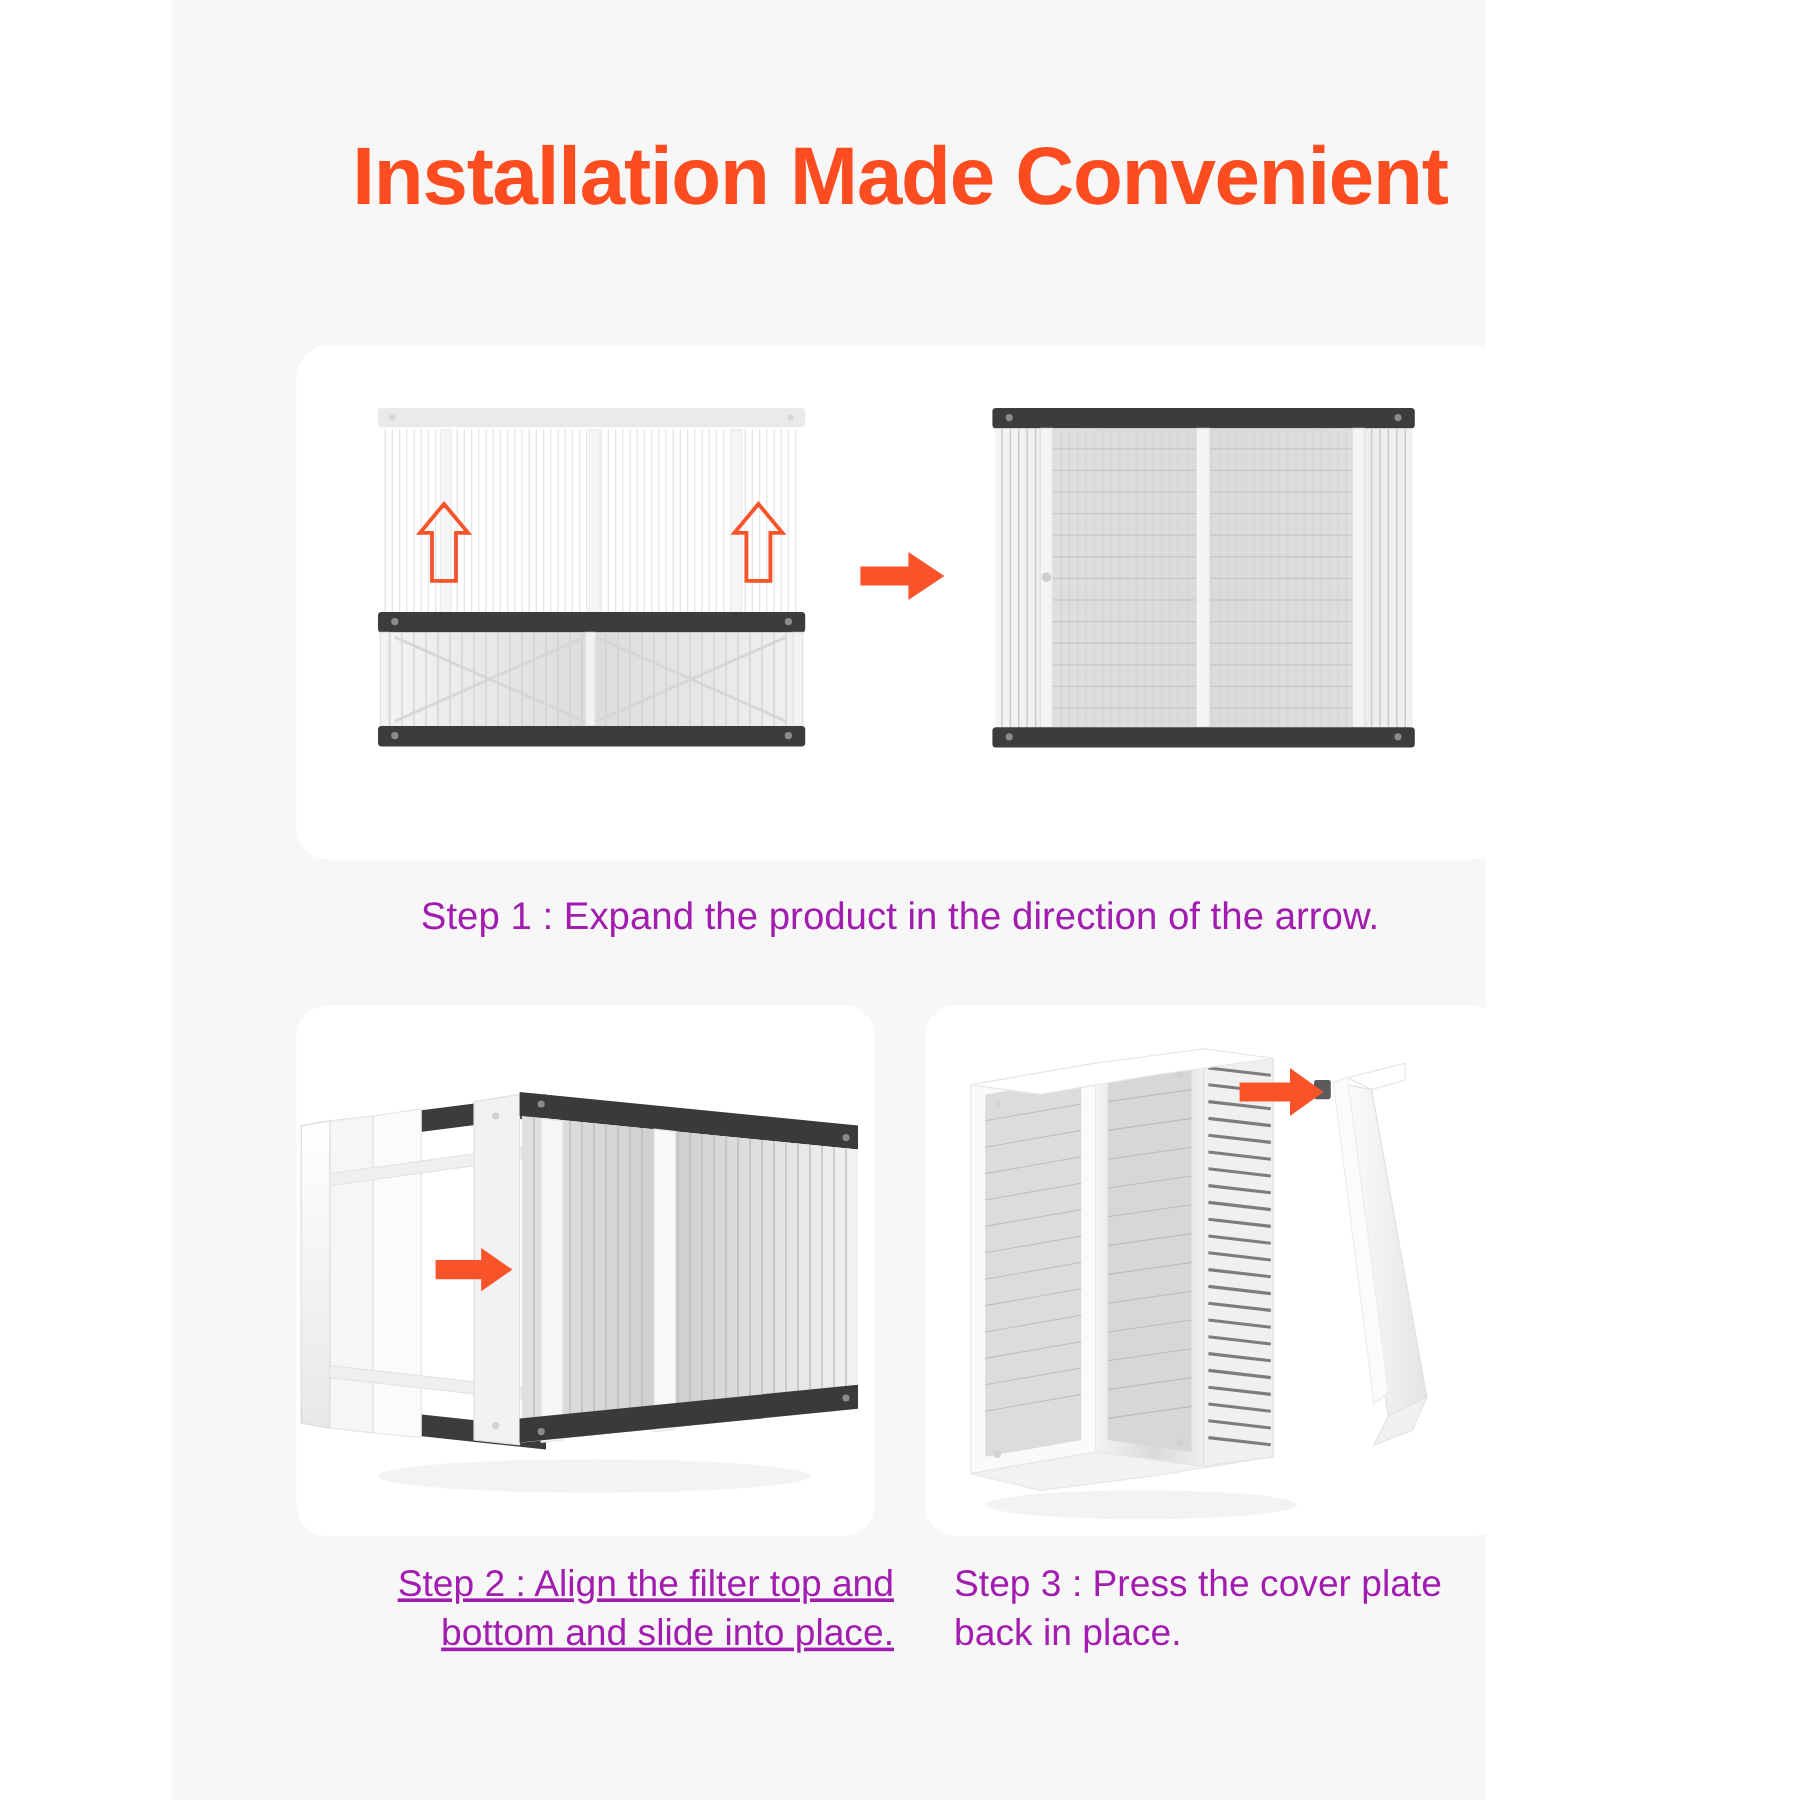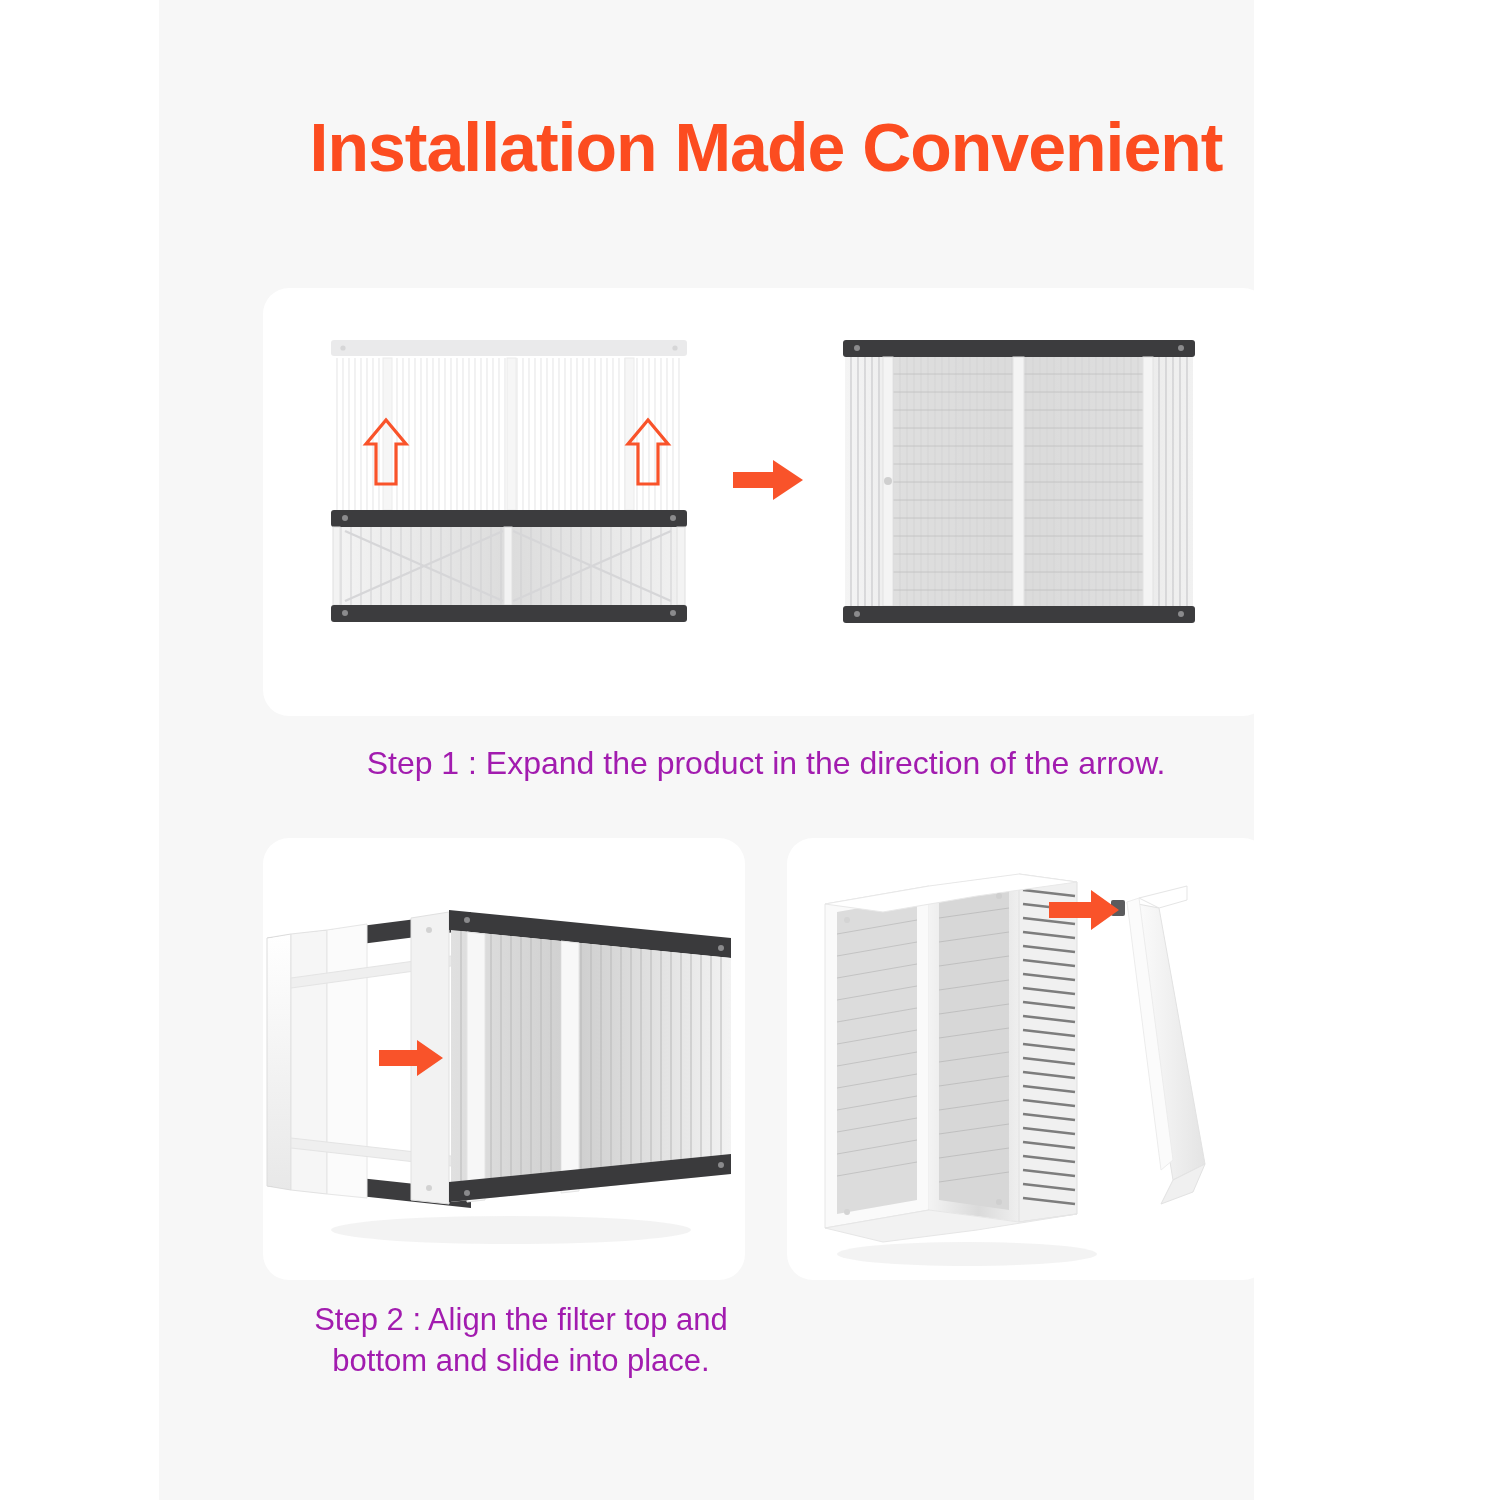--- a/index.html
+++ b/index.html
@@ -12,21 +12,20 @@
     height: 1500px;
     font-family: "Liberation Sans", sans-serif;
     overflow: hidden;
   }
   .page {
     position: relative;
     width: 1381px;
     height: 1500px;
     background: #f7f7f7;
     box-sizing: border-box;
-    margin-left: 16px;
   }
   .side-strip-left {
     position: absolute;
     left: 0; top: 0;
     width: 143px; height: 1500px;
     background: #ffffff;
   }
   .side-strip-right {
     position: absolute;
     right: 0; top: 0;
@@ -57,21 +56,21 @@
   #card-step3 { left: 771px; top: 838px; width: 482px; height: 442px; }
 
   .caption {
     position: absolute;
     color: #a21caf;
     font-size: 31px;
     line-height: 1.32;
     font-family: "Liberation Sans", sans-serif;
   }
   #cap1 { left: 247px; top: 742px; width: 1006px; text-align: center; font-size: 32px; }
-  #cap2 { left: 265px; top: 1300px; width: 480px; text-align: center; }
+  #cap2 { left: 265px; top: 1300px; width: 480px; text-align: right; text-decoration: underline; }
   #cap3 { left: 795px; top: 1300px; width: 480px; text-align: left; }
 
   
   .fig { position: absolute; }
   svg { display: block; overflow: visible; }
 </style>
 </head>
 <body>
 
 <div class="page">
@@ -525,14 +524,15 @@
 
         <g>
           <path d="M262 64 L304 64 L304 52 L332 72 L304 92 L304 80 L262 80 Z" fill="#f9532a"></path>
         </g>
 
         <ellipse cx="180" cy="416" rx="130" ry="12" fill="#f1f1f1" opacity="0.85"></ellipse>
       </svg>
     </div>
   </div>
 
+  <div class="caption" id="cap3">Step 3 : Press the cover plate back in place.</div>
 
 </div>
 
 </body></html>

